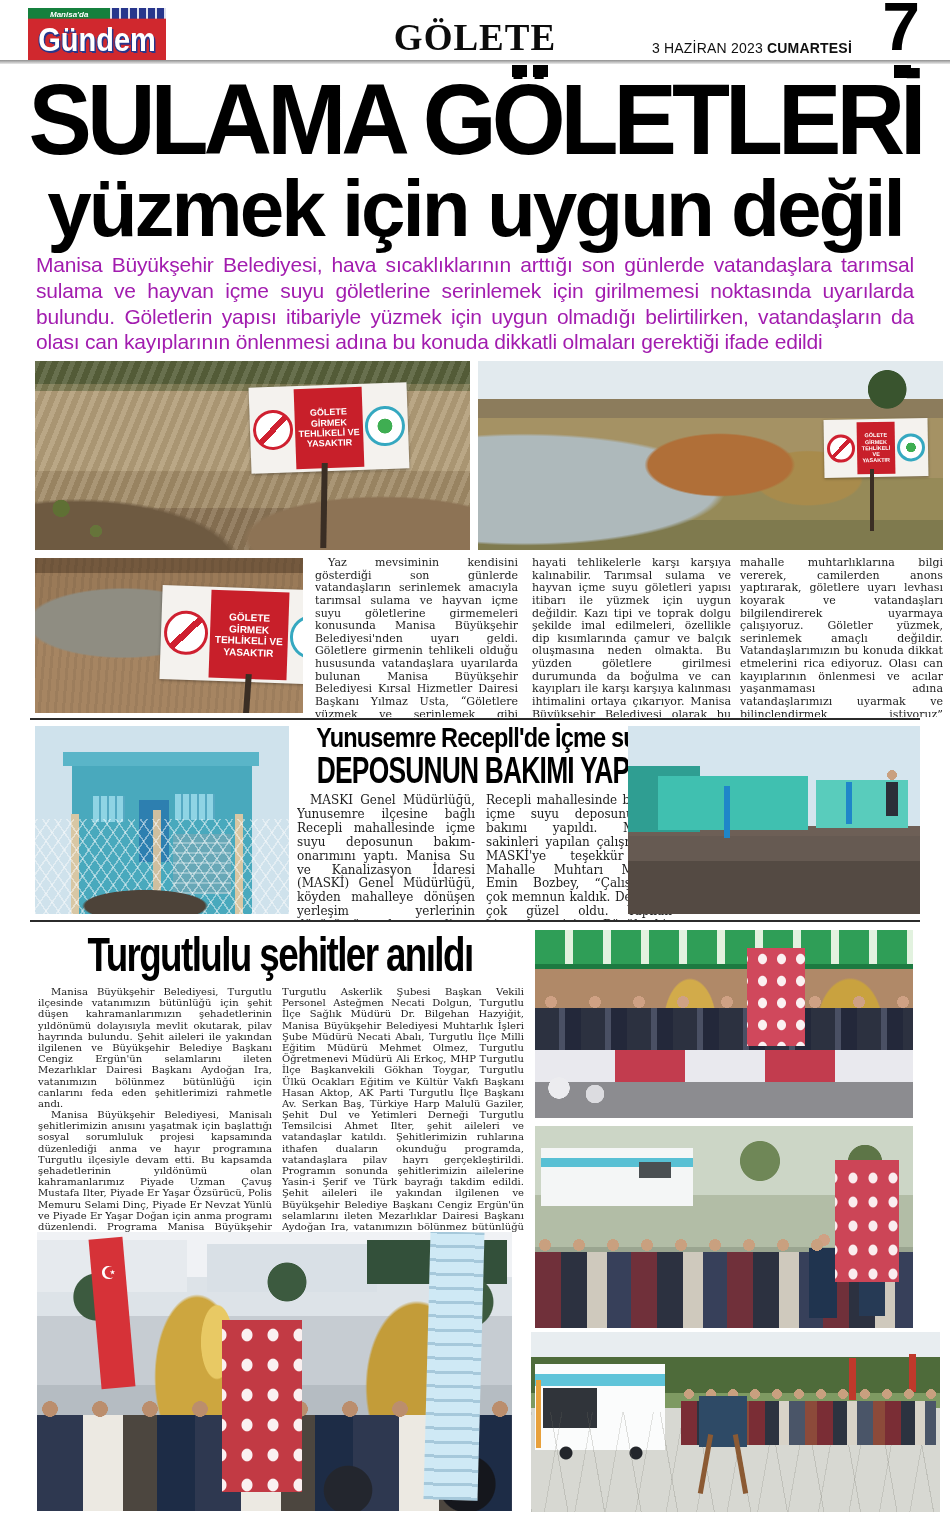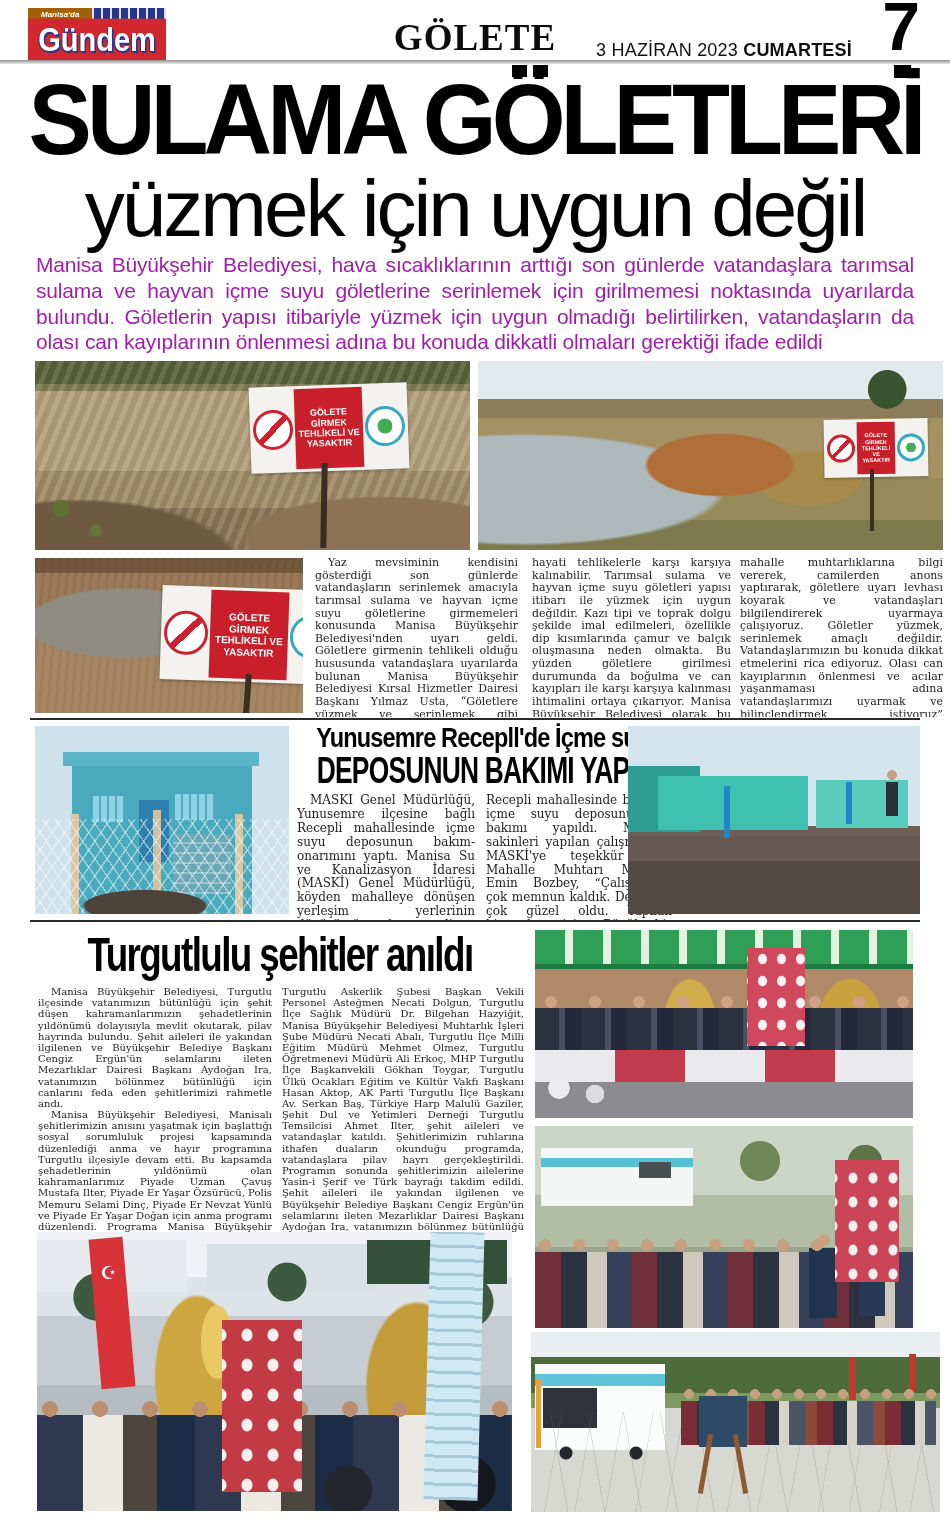--- a/index.html
+++ b/index.html
@@ -2,42 +2,42 @@
 <html><head>
 <meta charset="utf-8">
 <style>
   html,body{margin:0;padding:0;background:#ffffff;}
   .page{position:relative;width:950px;height:1534px;margin:0 auto;background:#fff;overflow:hidden;
         font-family:"Liberation Sans",sans-serif;color:#000;}
 
   
   .logo{position:absolute;left:28px;top:8px;width:138px;height:52px;}
   .logo-top{display:flex;height:13px;}
-  .logo-tab{background:#a16207;color:#fff;font-style:italic;font-weight:bold;font-size:8px;
-            line-height:13px;padding:0 13px;white-space:nowrap;}
+  .logo-tab{background:#15803d;color:#fff;font-style:italic;font-weight:bold;font-size:8px;
+            line-height:13px;padding:0 22px;white-space:nowrap;}
   .logo-stripe{flex:1;background:#27368c repeating-linear-gradient(90deg,rgba(255,255,255,.85) 0 2px,transparent 2px 9px);}
   .logo-main{height:39px;background:#d0282e;color:#fff;font-weight:bold;font-size:29px;line-height:39px;
              text-align:center;letter-spacing:0;text-shadow:1.5px 1.5px 0 #27368c,-1px 1px 0 #27368c;
              transform:scaleY(1.12);transform-origin:50% 50%;}
   .section-title{position:absolute;left:0;right:0;top:16px;text-align:center;
                  font-family:"Liberation Serif",serif;font-size:37px;font-weight:600;letter-spacing:1px;color:#0c0c0c;}
-  .dateline{position:absolute;right:98px;top:40px;font-size:18px;color:#101010;letter-spacing:.2px;white-space:nowrap;}
+  .dateline{position:absolute;right:98px;top:40px;font-size:14px;color:#101010;letter-spacing:.2px;white-space:nowrap;}
   .dateline b{font-weight:700;}
   .pageno{position:absolute;right:30px;top:-8px;font-size:68px;font-weight:700;line-height:1;}
   .header-rule{position:absolute;left:0;top:60px;width:950px;height:4px;
                background:linear-gradient(180deg,#8f8f8f,#e9e9e9);}
   .hsq{position:absolute;background:#000;}
   .sq1{left:512px;top:65px;width:15px;height:12px;}
   .sq2{left:533px;top:65px;width:15px;height:12px;}
   .sq3{left:894px;top:65px;width:17px;height:13px;}
 
   
   .hl1{position:absolute;left:0;width:100%;top:70px;text-align:center;font-weight:800;font-size:95px;
        letter-spacing:-5px;line-height:.98;transform:scaleY(1.06);transform-origin:50% 0;}
-  .hl2{position:absolute;left:0;width:100%;top:169px;text-align:center;font-weight:400;font-size:80px;
+  .hl2{position:absolute;left:0;width:100%;top:169px;text-align:center;font-weight:700;font-size:80px;
        letter-spacing:-3px;line-height:1;}
   .lead{position:absolute;left:36px;top:252px;width:878px;font-size:21px;line-height:1.23;
         text-align:justify;color:#a21caf;letter-spacing:-.2px;}
 
   
   .col{position:absolute;font-family:"DejaVu Serif",serif;color:#1c1c1c;text-align:justify;overflow:hidden;}
   .col p{margin:0;}
   .col .ind{text-indent:13px;}
   .a1c{font-size:11px;line-height:1.15;top:557px;height:160px;}
   .a1c1{left:315px;width:203px;} .a1c2{left:532px;width:199px;} .a1c3{left:740px;width:203px;}

